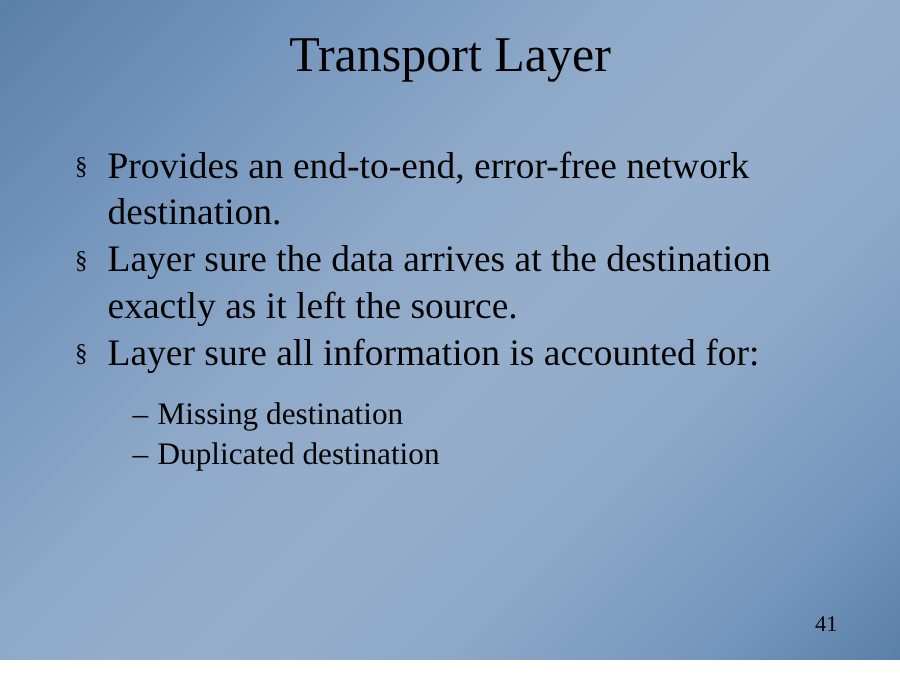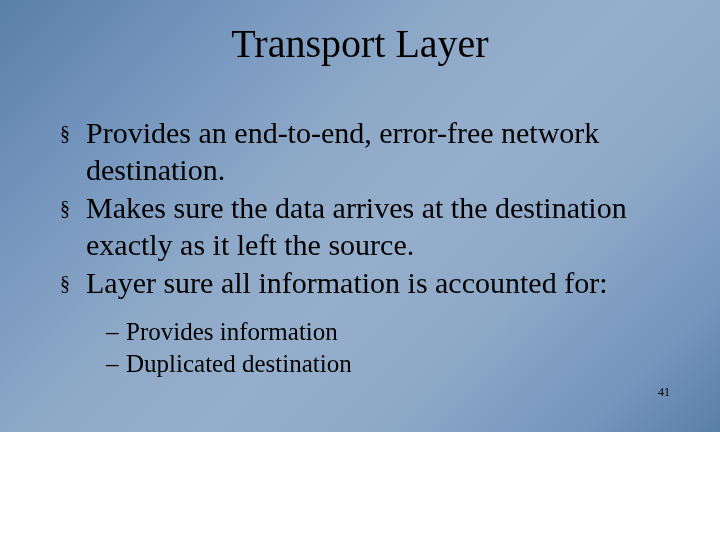--- a/index.html
+++ b/index.html
@@ -4,21 +4,21 @@
 <style>
   html, body {
     margin: 0;
     padding: 0;
     width: 720px;
     height: 540px;
     overflow: hidden;
   }
   .slide {
     width: 720px;
-    height: 432px;
+    height: 528px;
     background: linear-gradient(135deg, #5a7fa8 0%, #7495bd 20%, #8ea9c8 40%, #95aecb 55%, #8ea9c8 70%, #7495bd 88%, #5a7fa8 100%);
     position: relative;
     font-family: "Times New Roman", Times, serif;
     color: #000;
     box-sizing: border-box;
     text-decoration: underline;
   }
   .title {
     position: absolute;
     top: 20px;
@@ -63,52 +63,52 @@
   }
   .sub-mark {
     flex: 0 0 auto;
     width: 20px;
   }
   .sub-text {
     flex: 1 1 auto;
   }
   .page-num {
     position: absolute;
-    bottom: 32px;
+    bottom: 18px;
     right: 50px;
-    font-size: 12px;
+    font-size: 18px;
     font-family: "Times New Roman", Times, serif;
   }
 </style>
 </head>
 <body>
 
 <div class="slide">
 
   <div class="title">Transport Layer</div>
 
   <div class="content">
 
     <div class="bullet-row">
       <span class="bullet-mark">§</span>
       <span class="bullet-text">Provides an end-to-end, error-free network destination.</span>
     </div>
     <div class="bullet-row">
       <span class="bullet-mark">§</span>
-      <span class="bullet-text">Makes sure the data arrives at the destination exactly as it left the source.</span>
+      <span class="bullet-text">Layer sure the data arrives at the destination exactly as it left the source.</span>
     </div>
     <div class="bullet-row">
       <span class="bullet-mark">§</span>
       <span class="bullet-text">Layer sure all information is accounted for:</span>
     </div>
 
     <div class="sub-list">
       <div class="sub-row">
         <span class="sub-mark">–</span>
-        <span class="sub-text">Provides information</span>
+        <span class="sub-text">Missing destination</span>
       </div>
       <div class="sub-row">
         <span class="sub-mark">–</span>
         <span class="sub-text">Duplicated destination</span>
       </div>
     </div>
 
   </div>
 
   <div class="page-num">41</div>

